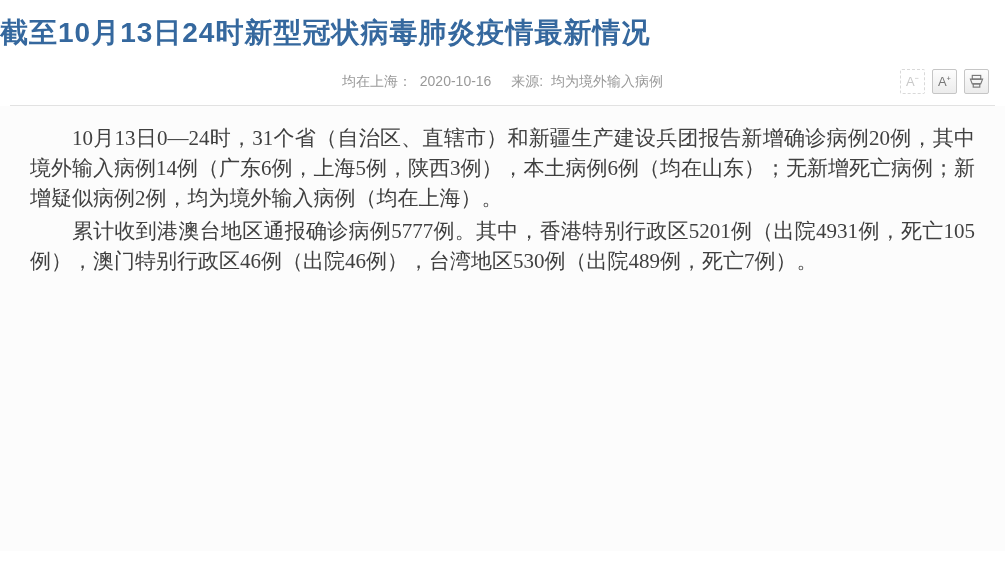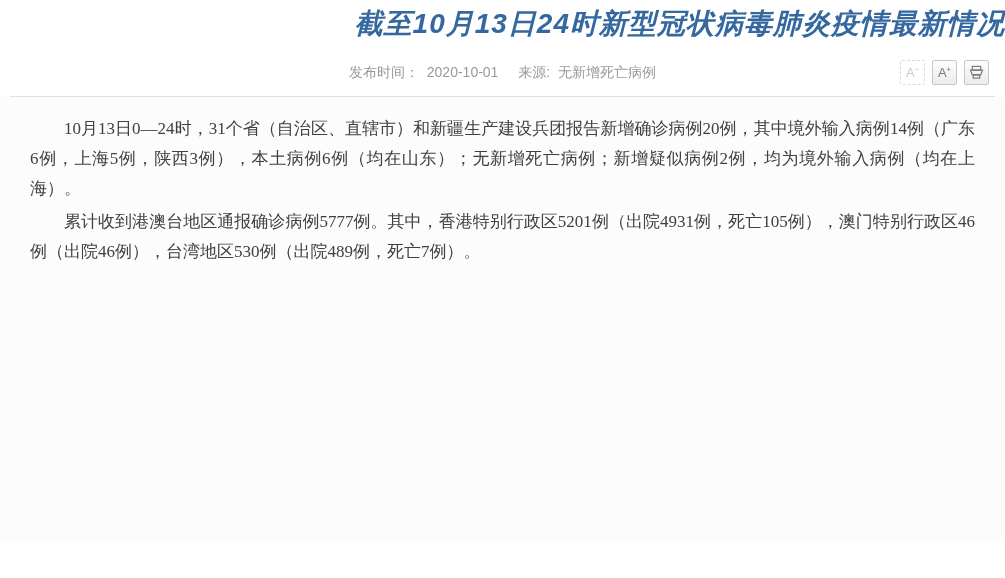--- a/index.html
+++ b/index.html
@@ -5,21 +5,21 @@
   * { box-sizing: border-box; }
   html, body { margin: 0; padding: 0; background: #ffffff; }
   .page {
     width: 1005px;
     height: 578px;
     margin: 0 auto;
     background: #ffffff;
     font-family: "Liberation Sans", "DejaVu Sans", sans-serif;
     overflow: hidden;
   }
-  .header { padding-top: 6px; text-align: right; font-style: italic; }
+  .header { padding-top: 15px; text-align: left; }
   .title {
     font-size: 28px;
     font-weight: bold;
     color: #35689e;
     letter-spacing: 1px;
     line-height: 36px;
     font-family: "Liberation Sans", "DejaVu Sans", sans-serif;
   }
   .meta-row {
     position: relative;
@@ -68,43 +68,43 @@
     margin: 10px 10px 0 10px;
   }
   .content {
     background: #fcfcfc;
     padding: 17px 30px 0 30px;
     height: 445px;
   }
   .content p {
     margin: 0 0 3px 0;
     font-family: "Liberation Serif", "DejaVu Serif", serif;
-    font-size: 17px;
+    font-size: 21px;
     line-height: 30px;
     color: #404040;
     text-align: justify;
     text-indent: 2em;
   }
   .printer-svg { display: block; }
 </style>
 </head>
 <body>
 
 <div class="page">
 
   <div class="header">
     <div class="title">截至10月13日24时新型冠状病毒肺炎疫情最新情况</div>
   </div>
 
   <div class="meta-row">
     <div class="meta">
-      <span>发布时间：</span>
-      <span>2020-10-01</span>
+      <span>均在上海：</span>
+      <span>2020-10-16</span>
       <span class="gap">来源:</span>
-      <span>无新增死亡病例</span>
+      <span>均为境外输入病例</span>
     </div>
 
     <div class="toolbar">
       <button class="tool-btn disabled">A⁻</button>
       <button class="tool-btn">A⁺</button>
       <button class="tool-btn">
         <span>
           <svg class="printer-svg" width="15" height="15" viewBox="0 0 16 16">
             <g fill="none" stroke="#777777" stroke-width="1.2">
               <rect x="3.5" y="1.5" width="9" height="4"></rect>

